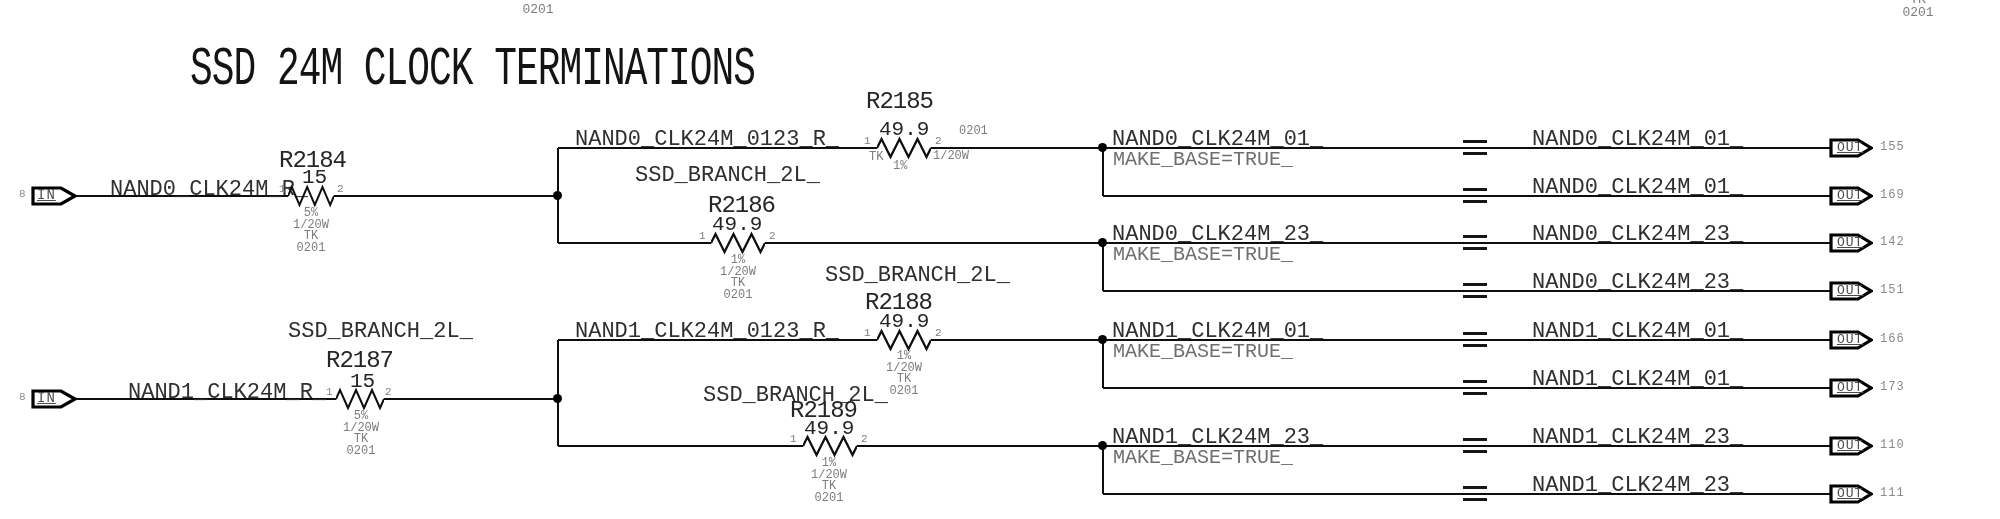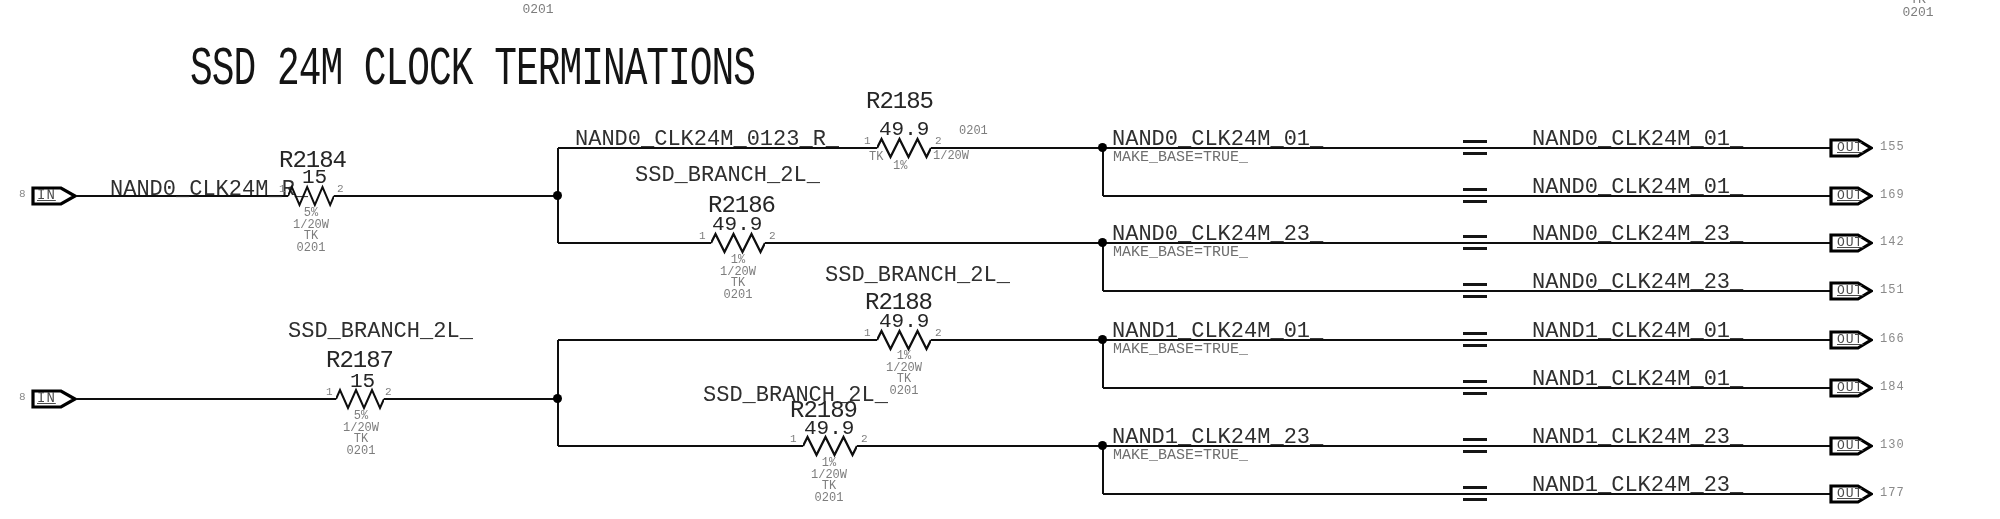--- a/index.html
+++ b/index.html
@@ -10,21 +10,21 @@
   .dot{position:absolute;width:9px;height:9px;border-radius:50%;background:#000;}
   .tie{position:absolute;width:24px;height:3px;background:#161616;}
   .net{font-size:22px;color:#2f2f2f;}
   .tag{font-size:22px;color:#2f2f2f;}
   .ref{font-size:24px;color:#262626;letter-spacing:-1px;}
   .val{font-size:21px;color:#262626;}
   .attr{font-size:12px;color:#7d7d7d;}
   .attr-c{transform:translateX(-50%);}
   .pin{font-size:11px;color:#7d7d7d;}
   .pnum{font-size:12px;color:#8a8a8a;letter-spacing:1px;}
-  .mb{font-size:15px;color:#6f6f6f;}
+  .mb{font-size:20px;color:#6f6f6f;}
   .ptxt{font-size:13px;color:#4a4a4a;text-decoration:underline;letter-spacing:1px;}
   .u::after{content:"_";}
   .title{font-size:39px;color:#141414;transform:scale(0.97,1.38);transform-origin:left top;letter-spacing:-1px;}
   .cstack{position:absolute;text-align:center;width:60px;font-size:13px;color:#7d7d7d;line-height:13px;}
   svg{display:block;}
 </style>
 </head>
 <body>
 
 <div id="canvas">
@@ -34,20 +34,21 @@
   <div class="cstack" style="left:508px;top:-10px">
     <div>TK</div>
     <div>0201</div>
   </div>
   <div class="cstack" style="left:1888px;top:-7px">
     <div>TK</div>
     <div>0201</div>
   </div>
 
   <div class="t net u" style="left:575px;top:129px">NAND0_CLK24M_0123_R</div>
+  <div class="t net u" style="left:575px;top:321px">NAND1_CLK24M_0123_R</div>
 
   <div class="t tag u" style="left:635px;top:165px">SSD_BRANCH_2L</div>
   <div class="t tag u" style="left:288px;top:321px">SSD_BRANCH_2L</div>
   <div class="t tag u" style="left:825px;top:265px">SSD_BRANCH_2L</div>
   <div class="t tag u" style="left:703px;top:385px">SSD_BRANCH_2L</div>
 
 <div class="wire" style="left:77px;top:195px;width:211px;height:2px"></div>
     <div class="wire" style="left:334px;top:195px;width:224px;height:2px"></div>
     <div class="wire" style="left:77px;top:398px;width:259px;height:2px"></div>
     <div class="wire" style="left:384px;top:398px;width:174px;height:2px"></div>
@@ -99,20 +100,21 @@
     <div class="t ptxt" style="left:37px;top:188px;font-size:14px">IN</div>
     <div class="t pnum" style="left:19px;top:189px;font-size:11px">8</div>
     <div class="t net u" style="left:110px;top:179px">NAND0_CLK24M_R</div>
     <div class="t" style="left:31px;top:389px;width:46px;height:20px">
       <svg width="46" height="20" viewBox="0 0 46 20">
         <polygon points="2,2 30,2 44,10 30,18 2,18" fill="#ffffff" stroke="#000000" stroke-width="3.2"></polygon>
       </svg>
     </div>
     <div class="t ptxt" style="left:37px;top:391px;font-size:14px">IN</div>
     <div class="t pnum" style="left:19px;top:392px;font-size:11px">8</div>
+    <div class="t net u" style="left:128px;top:382px">NAND1_CLK24M_R</div>
     <div class="t net u" style="left:1532px;top:129px">NAND0_CLK24M_01</div>
     <div class="t net u" style="left:1112px;top:129px">NAND0_CLK24M_01</div>
     <div class="t mb u" style="left:1113px;top:150px">MAKE_BASE=TRUE</div>
     <div class="t" style="left:1829px;top:138px;width:44px;height:20px">
       <svg width="44" height="20" viewBox="0 0 44 20">
         <polygon points="2,2 29,2 42,10 29,18 2,18" fill="#ffffff" stroke="#000000" stroke-width="3.2"></polygon>
       </svg>
     </div>
     <div class="t ptxt" style="left:1837px;top:141px">OUT</div>
     <div class="t pnum" style="left:1880px;top:141px">155</div>
@@ -152,39 +154,39 @@
     </div>
     <div class="t ptxt" style="left:1837px;top:333px">OUT</div>
     <div class="t pnum" style="left:1880px;top:333px">166</div>
     <div class="t net u" style="left:1532px;top:369px">NAND1_CLK24M_01</div>
     <div class="t" style="left:1829px;top:378px;width:44px;height:20px">
       <svg width="44" height="20" viewBox="0 0 44 20">
         <polygon points="2,2 29,2 42,10 29,18 2,18" fill="#ffffff" stroke="#000000" stroke-width="3.2"></polygon>
       </svg>
     </div>
     <div class="t ptxt" style="left:1837px;top:381px">OUT</div>
-    <div class="t pnum" style="left:1880px;top:381px">184</div>
+    <div class="t pnum" style="left:1880px;top:381px">173</div>
     <div class="t net u" style="left:1532px;top:427px">NAND1_CLK24M_23</div>
     <div class="t net u" style="left:1112px;top:427px">NAND1_CLK24M_23</div>
     <div class="t mb u" style="left:1113px;top:448px">MAKE_BASE=TRUE</div>
     <div class="t" style="left:1829px;top:436px;width:44px;height:20px">
       <svg width="44" height="20" viewBox="0 0 44 20">
         <polygon points="2,2 29,2 42,10 29,18 2,18" fill="#ffffff" stroke="#000000" stroke-width="3.2"></polygon>
       </svg>
     </div>
     <div class="t ptxt" style="left:1837px;top:439px">OUT</div>
-    <div class="t pnum" style="left:1880px;top:439px">130</div>
+    <div class="t pnum" style="left:1880px;top:439px">110</div>
     <div class="t net u" style="left:1532px;top:475px">NAND1_CLK24M_23</div>
     <div class="t" style="left:1829px;top:484px;width:44px;height:20px">
       <svg width="44" height="20" viewBox="0 0 44 20">
         <polygon points="2,2 29,2 42,10 29,18 2,18" fill="#ffffff" stroke="#000000" stroke-width="3.2"></polygon>
       </svg>
     </div>
     <div class="t ptxt" style="left:1837px;top:487px">OUT</div>
-    <div class="t pnum" style="left:1880px;top:487px">177</div>
+    <div class="t pnum" style="left:1880px;top:487px">111</div>
     <div class="t" style="left:288px;top:184px;width:46px;height:24px">
       <svg width="46" height="24" viewBox="0 0 54 24" preserveAspectRatio="none">
         <polyline points="0,12 4.5,3 13.5,21 22.5,3 31.5,21 40.5,3 49.5,21 54,12" fill="none" stroke="#0e0e0e" stroke-width="2.3"></polyline>
       </svg>
     </div>
     <div class="t ref" style="left:279px;top:149px">R2184</div>
     <div class="t val" style="left:302px;top:167px">15</div>
     <div class="t pin" style="left:279px;top:184px">1</div>
     <div class="t pin" style="left:337px;top:184px">2</div>
     <div class="t attr attr-c" style="left:311px;top:207px">5%</div>

